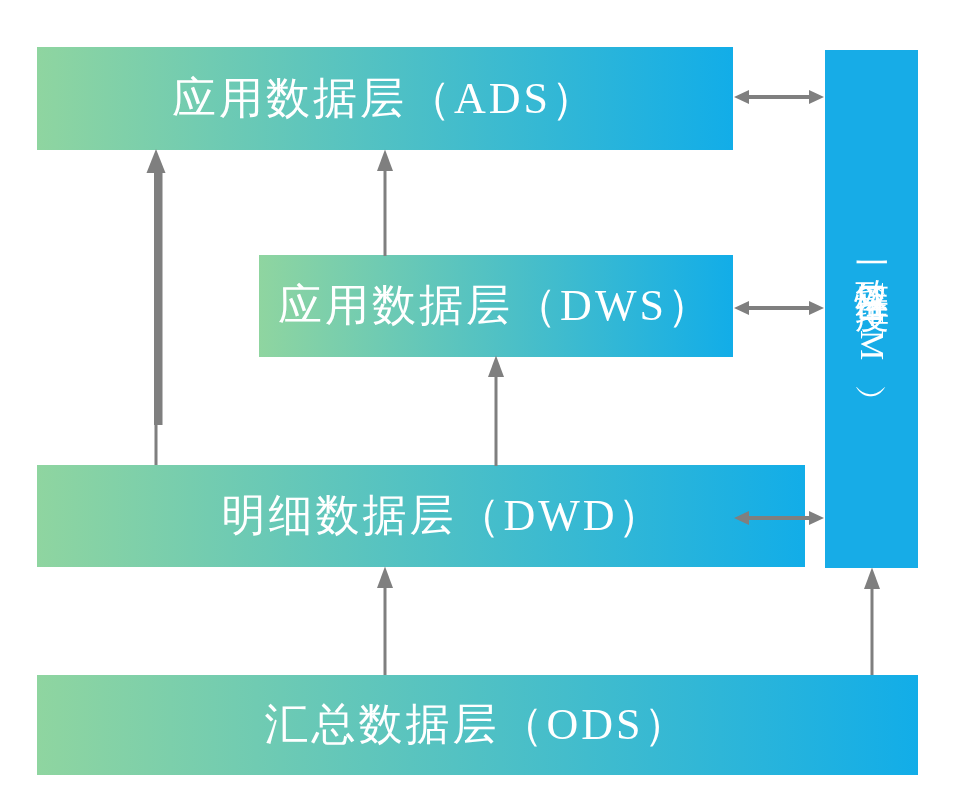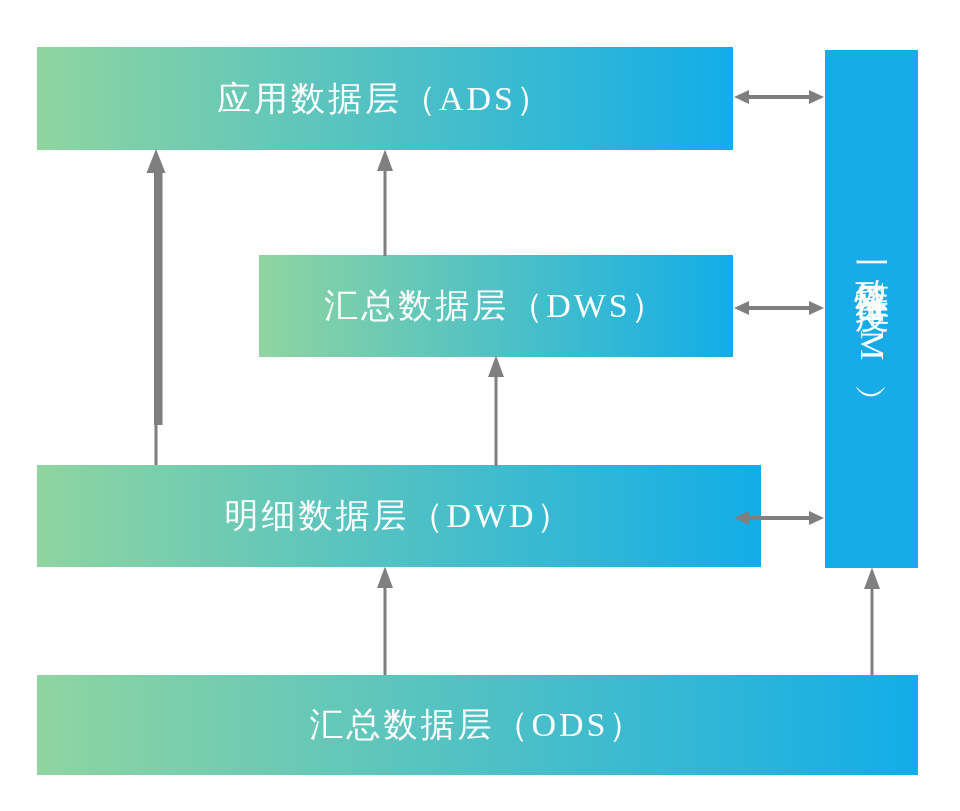--- a/index.html
+++ b/index.html
@@ -16,32 +16,32 @@
     overflow: hidden;
   }
   .box {
     position: absolute;
     display: flex;
     align-items: center;
     justify-content: center;
     color: #ffffff;
   }
   .box .label {
-    font-size: 34px;
+    font-size: 44px;
     letter-spacing: 3px;
     white-space: nowrap;
     line-height: 1;
     user-select: none;
   }
   .grad {
     background: linear-gradient(90deg, #8FD5A0 0%, #12ADE8 100%);
   }
   .box-ads { left: 37px; top: 47px;  width: 696px; height: 103px; }
   .box-dws { left: 259px; top: 255px; width: 474px; height: 102px; }
-  .box-dwd { left: 37px; top: 465px; width: 724px; height: 102px; }
+  .box-dwd { left: 37px; top: 465px; width: 724px; height: 102px; padding-left: 44px; }
   .box-ods { left: 37px; top: 675px; width: 881px; height: 100px; }
   .box-dim {
     left: 825px; top: 50px; width: 93px; height: 518px;
     background: #17ACE7;
   }
   .box-dim .label {
     writing-mode: vertical-rl;
     text-orientation: mixed;
     font-size: 34px;
     letter-spacing: 6px;
@@ -58,21 +58,21 @@
 </head>
 <body>
 
 <div class="canvas">
 
   <div class="box grad box-ads">
     <span class="label">应用数据层（ADS）</span>
   </div>
 
   <div class="box grad box-dws">
-    <span class="label">汇总数据层（DWS）</span>
+    <span class="label">应用数据层（DWS）</span>
   </div>
 
   <div class="box grad box-dwd">
     <span class="label">明细数据层（DWD）</span>
   </div>
 
   <div class="box grad box-ods">
     <span class="label">汇总数据层（ODS）</span>
   </div>
 

